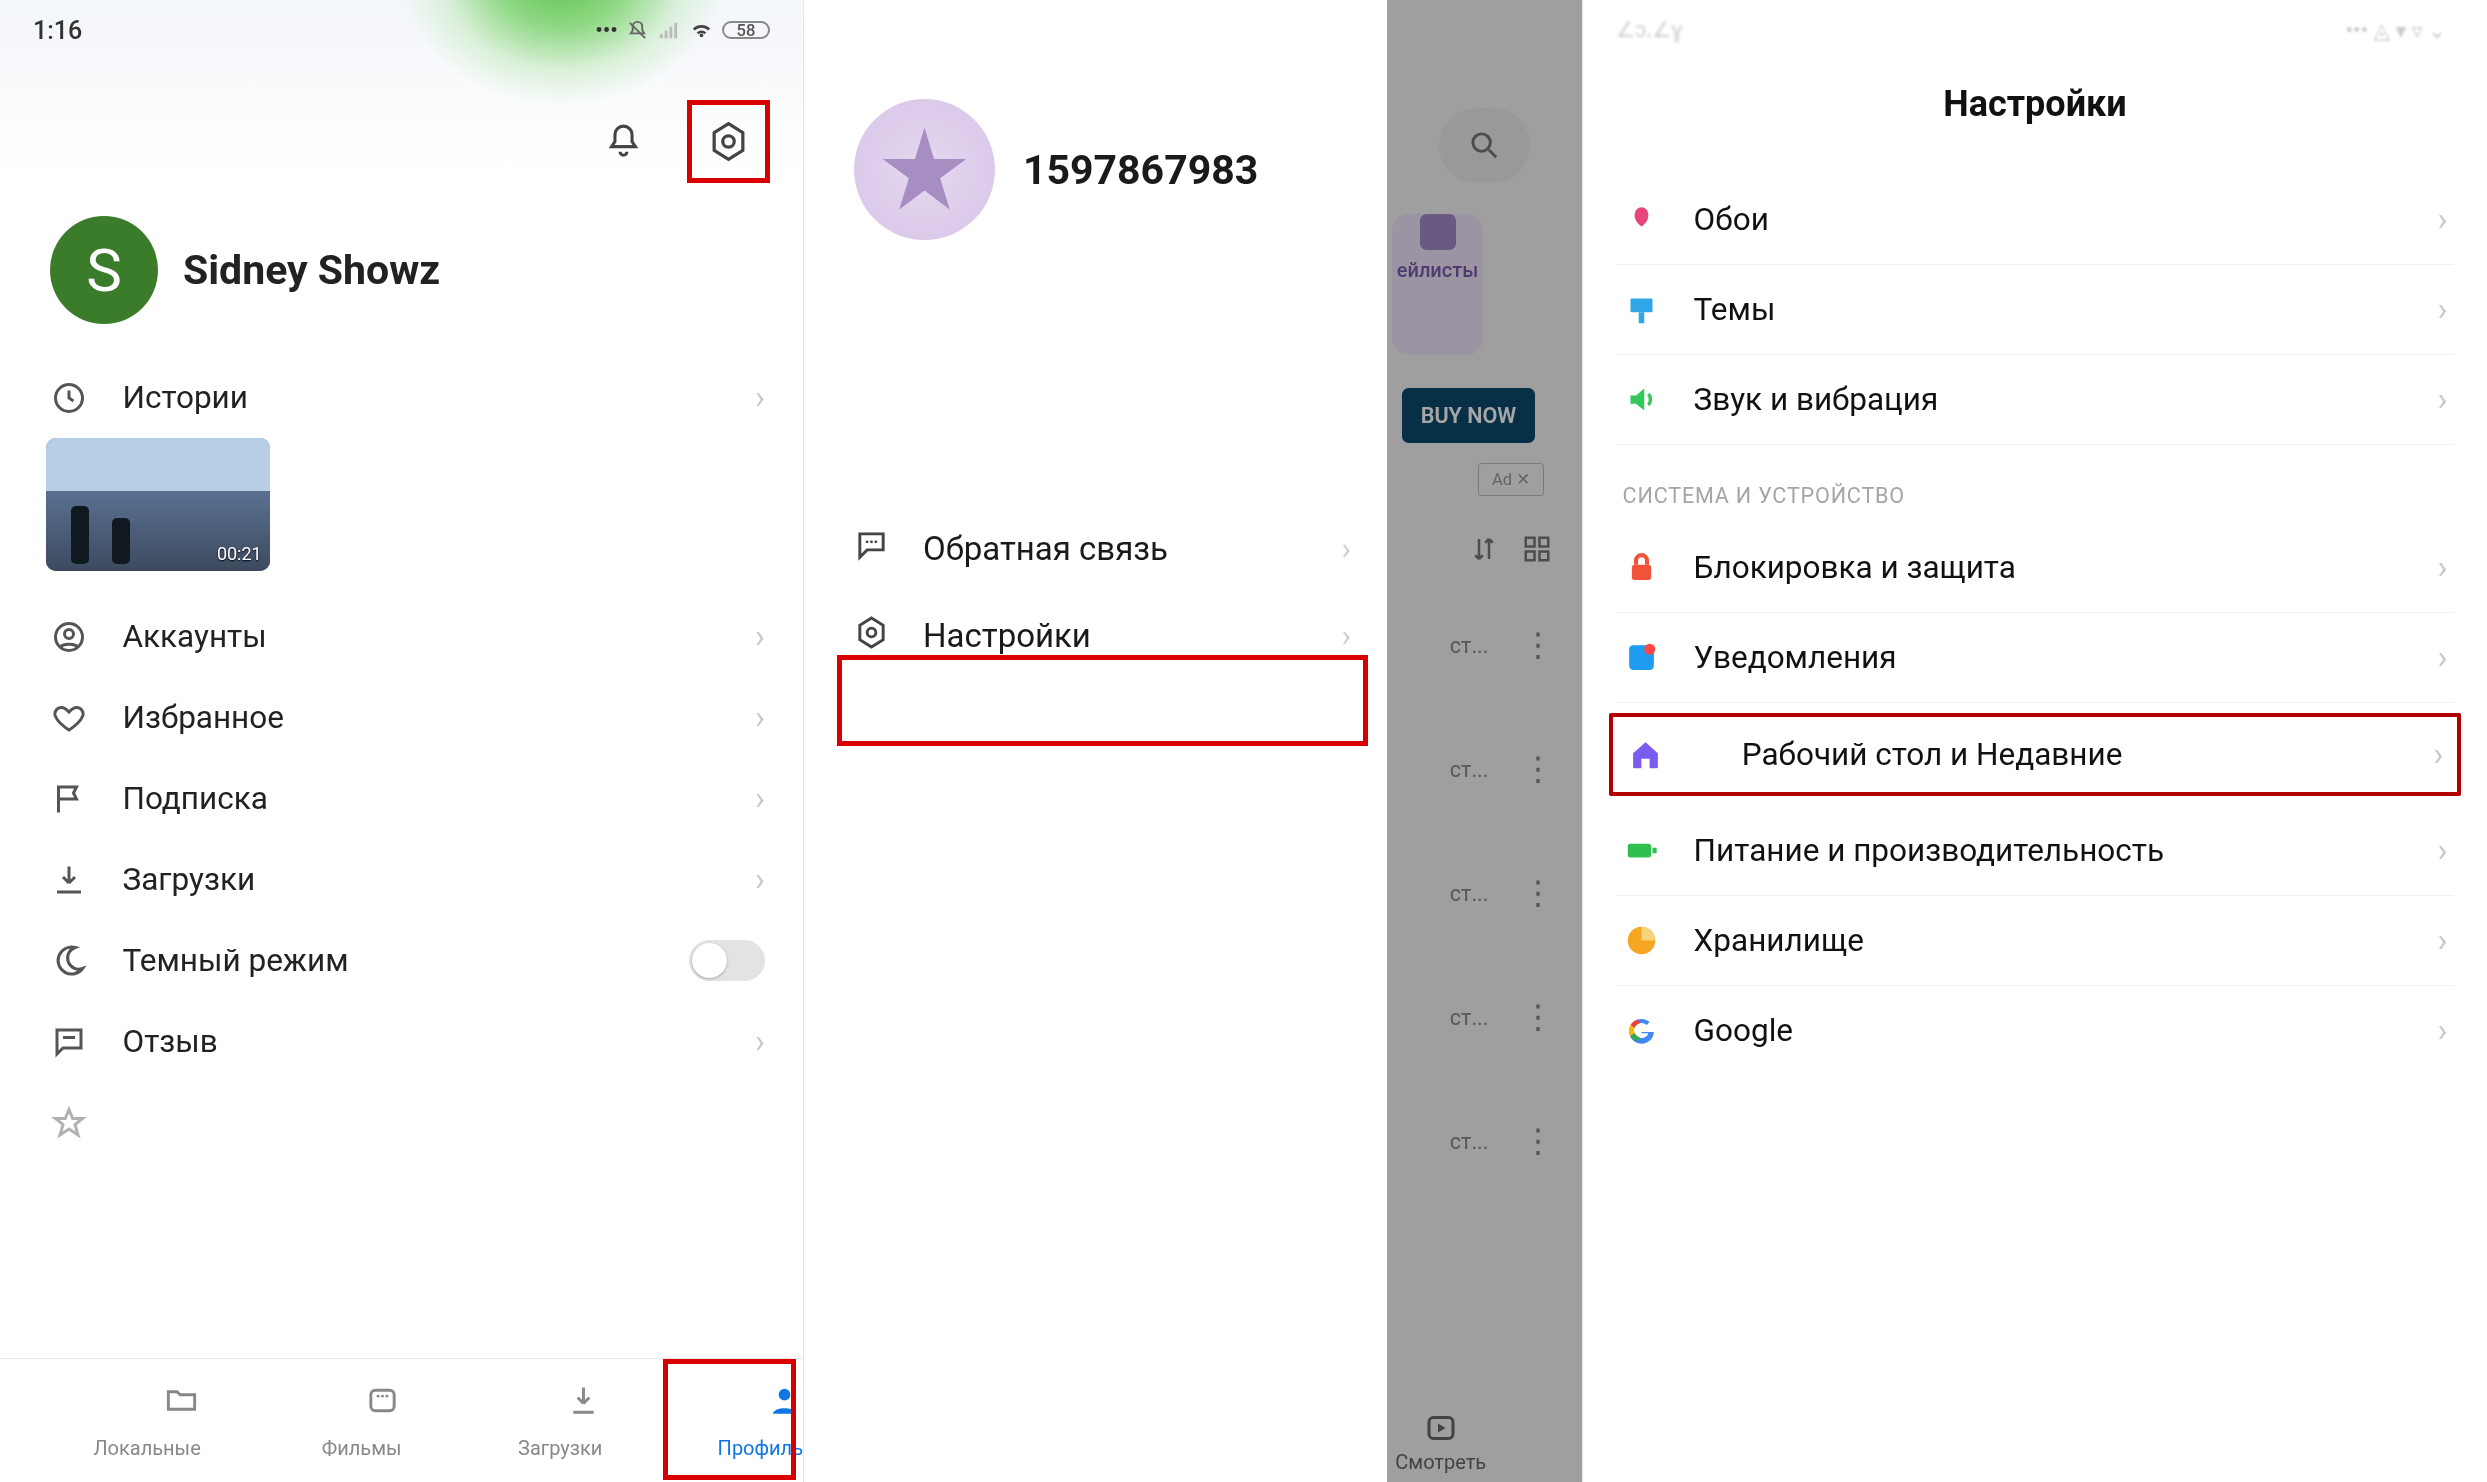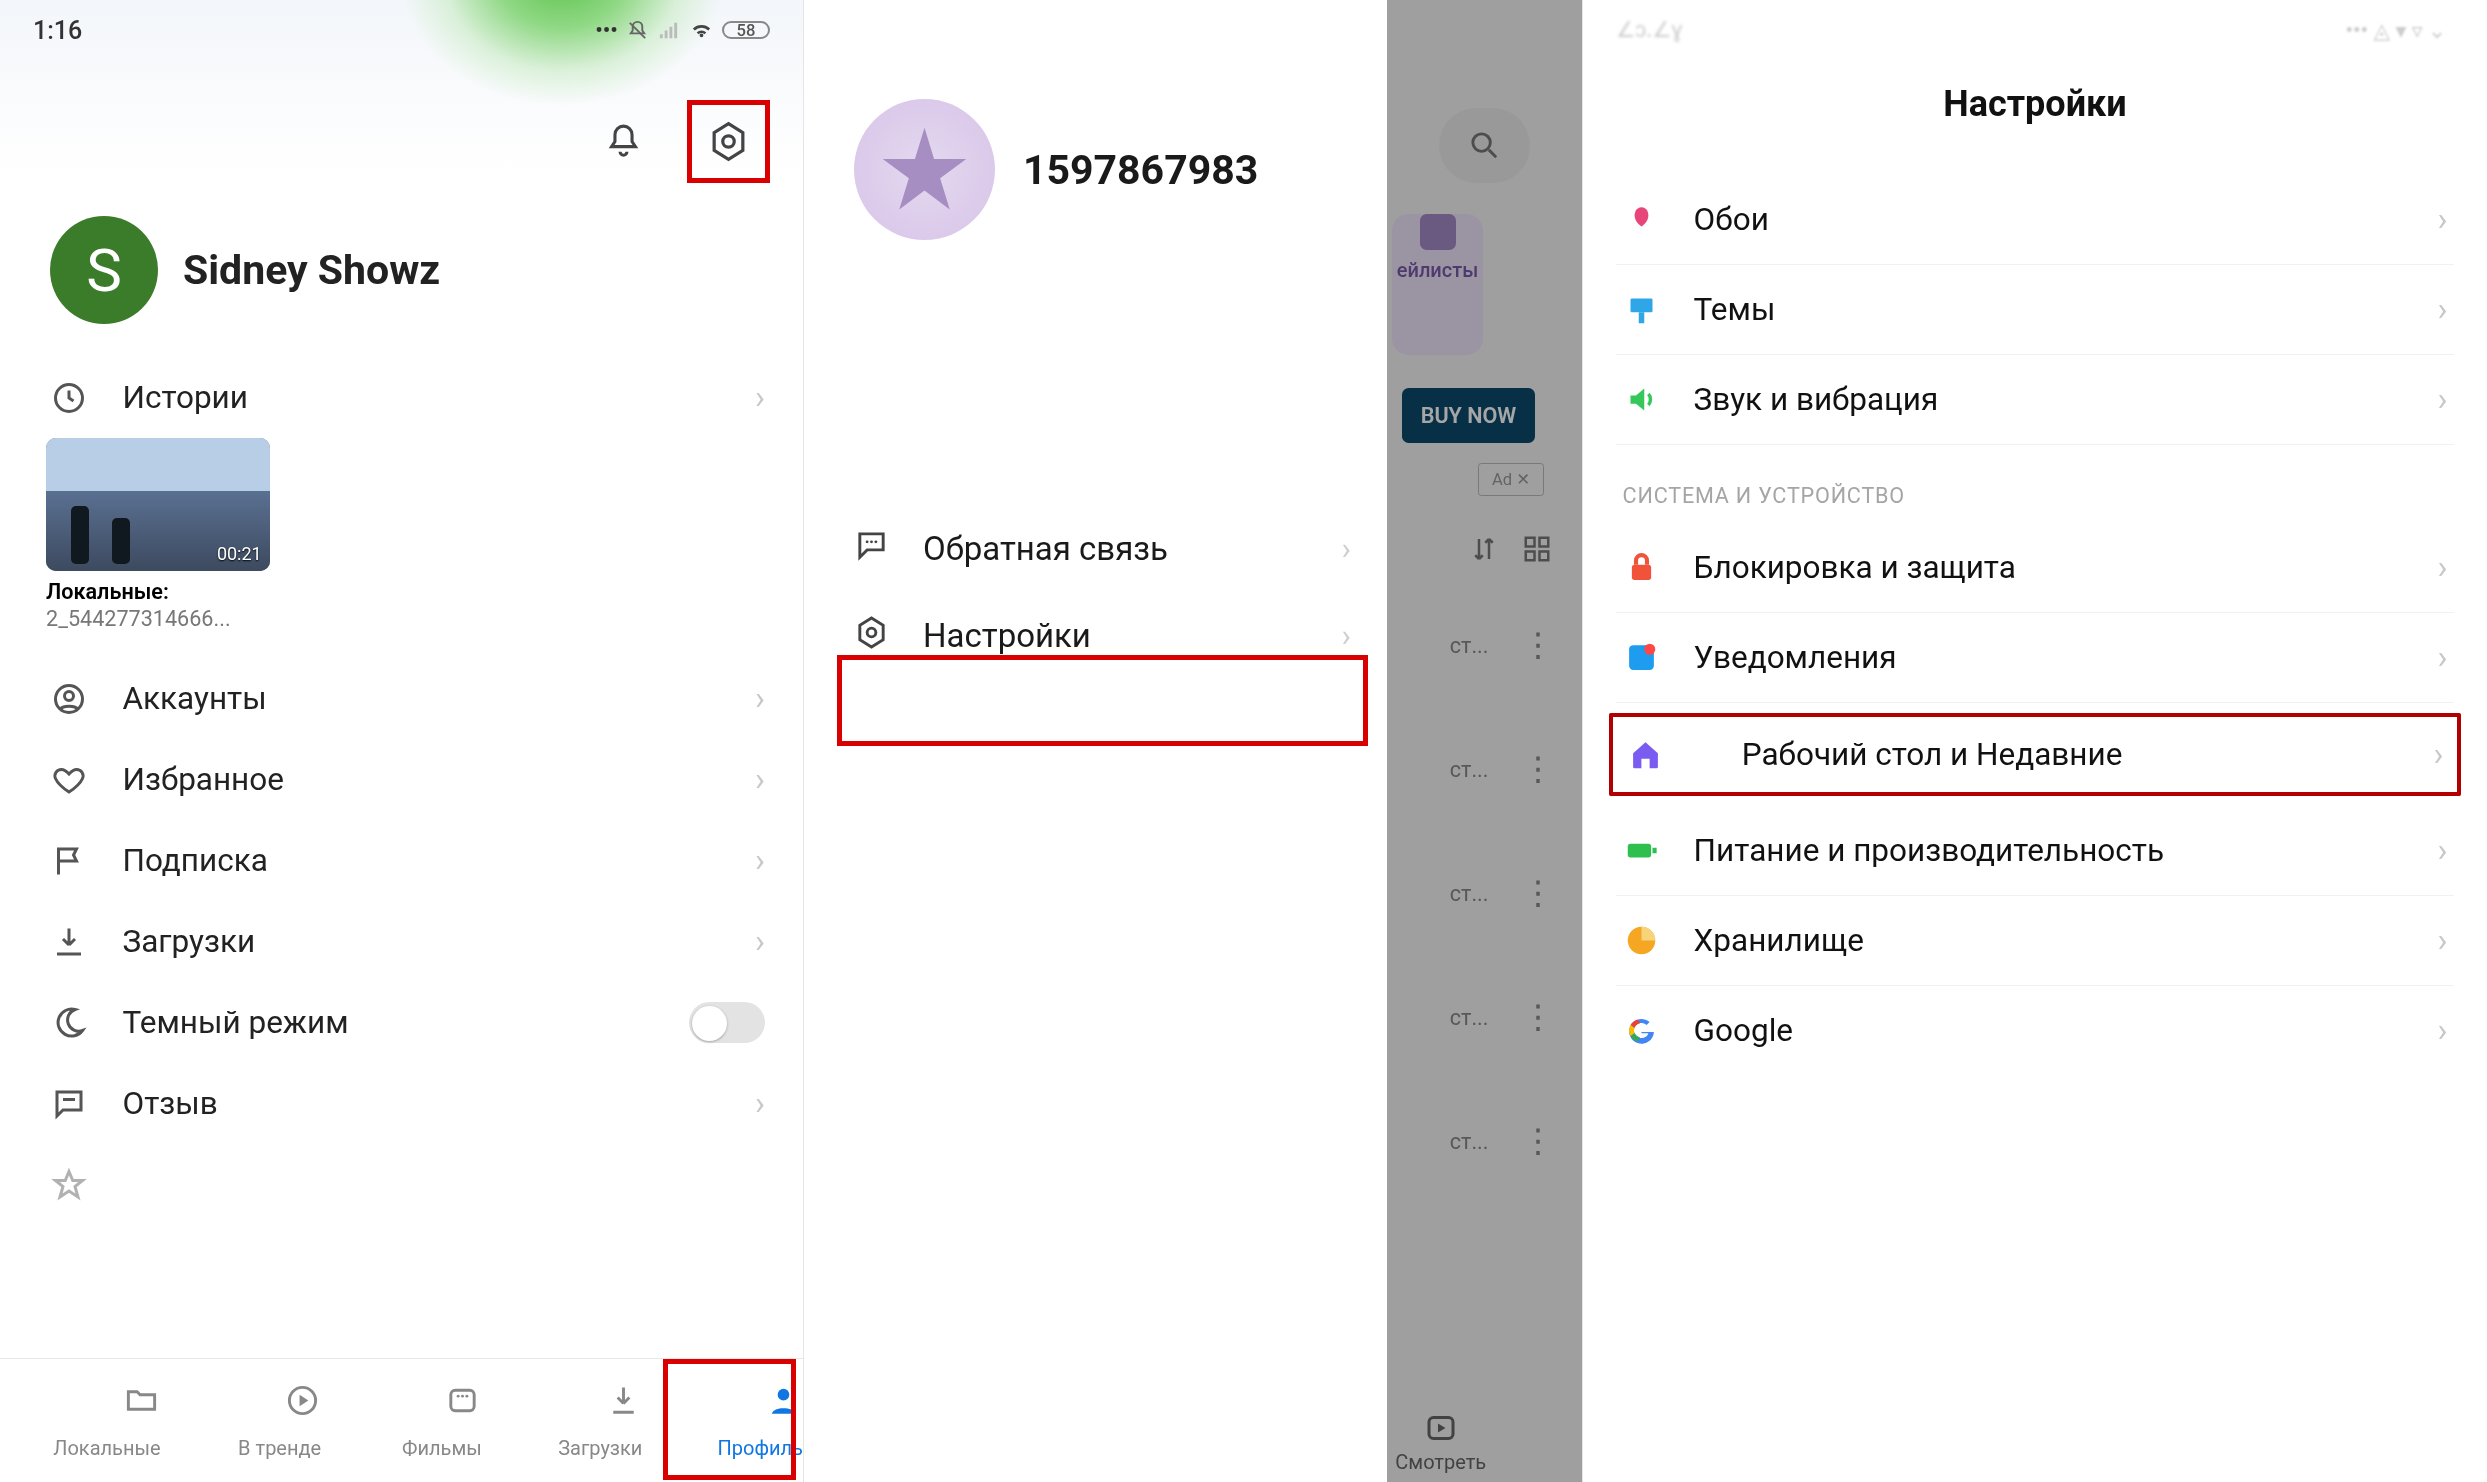--- a/index.html
+++ b/index.html
@@ -141,24 +141,20 @@
       <span class="chev">›</span>
     </div>
 
     <div class="story-block">
       <div class="story-thumb">
         <div class="story-scene"></div>
         <div class="story-person"></div>
         <div class="story-person" style="left:66px;height:46px;"></div>
         <span class="story-dur">00:21</span>
       </div>
-      <div class="story-cap">
-        <span class="b">Локальные:</span><br>
-        <span class="g">2_544277314666...</span>
-      </div>
     </div>
 
     <div class="menu-row">
       <span class="mi-icon">
           <svg width="36" height="36" viewBox="0 0 24 24">
             <circle cx="12" cy="12" r="9" fill="none" stroke="#555" stroke-width="2"></circle>
             <circle cx="12" cy="10" r="3" fill="none" stroke="#555" stroke-width="2"></circle>
             <path d="M6 19c1.5-3 10.5-3 12 0" fill="none" stroke="#555" stroke-width="2"></path>
           </svg>
         </span>
@@ -227,29 +223,20 @@
   </div>
 
   <div class="bottom-nav">
     <div class="nav-item">
       <span class="nav-ic">
           <svg width="35" height="35" viewBox="0 0 24 24">
             <path d="M3 6h6l2 2h10v10H3z" fill="none" stroke="#888" stroke-width="2"></path>
           </svg>
         </span>
       <span>Локальные</span>
-    </div>
-    <div class="nav-item">
-      <span class="nav-ic">
-          <svg width="35" height="35" viewBox="0 0 24 24">
-            <circle cx="12" cy="12" r="9" fill="none" stroke="#888" stroke-width="2"></circle>
-            <path d="M10 8l6 4-6 4z" fill="#888"></path>
-          </svg>
-        </span>
-      <span>В тренде</span>
     </div>
     <div class="nav-item">
       <span class="nav-ic">
           <svg width="35" height="35" viewBox="0 0 24 24">
             <rect x="4" y="5" width="16" height="14" rx="3" fill="none" stroke="#888" stroke-width="2"></rect>
             <circle cx="9" cy="9" r="1" fill="#888"></circle>
             <circle cx="12" cy="9" r="1" fill="#888"></circle>
             <circle cx="15" cy="9" r="1" fill="#888"></circle>
           </svg>
         </span>

